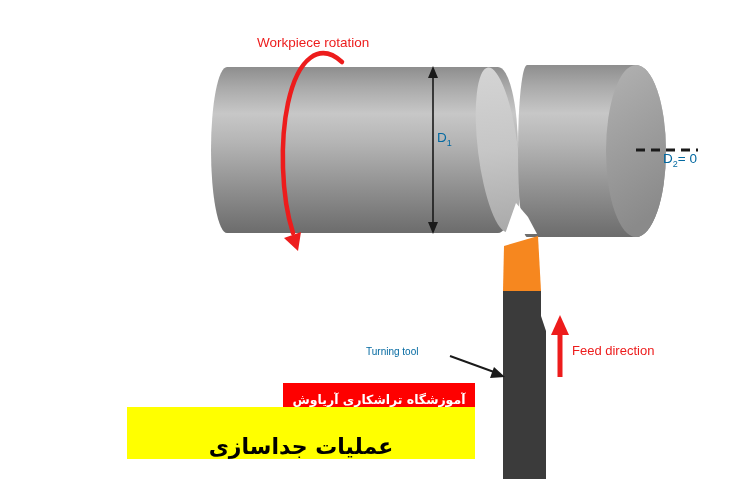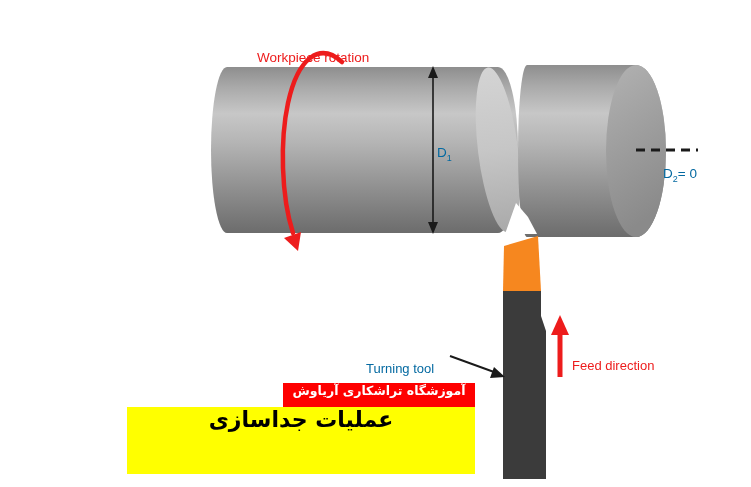--- a/index.html
+++ b/index.html
@@ -1,31 +1,31 @@
 <!DOCTYPE html>
 <html><head>
 <meta charset="utf-8">
 <style>
   html,body{margin:0;padding:0;background:#ffffff;}
   .stage{position:relative;width:751px;height:487px;background:#ffffff;overflow:hidden;
          font-family:"Liberation Sans",sans-serif;}
   .stage svg{position:absolute;left:0;top:0;}
-  .label{position:absolute;white-space:nowrap;margin-top:15px;}
+  .label{position:absolute;white-space:nowrap;}
   .lbl-red{color:#ed1c1c;}
   .lbl-black{color:#0369a1;}
   .workpiece-rotation{left:257px;top:35px;font-size:13.5px;}
   .d1-label{left:437px;top:130px;font-size:13.5px;}
   .d2-label{left:663px;top:151px;font-size:13.5px;text-align:right;}
   .d1-label sub,.d2-label sub{font-size:9px;}
-  .turning-tool{left:366px;top:346px;font-size:13px;}
+  .turning-tool{left:366px;top:346px;font-size:10px;}
   .feed-direction{left:572px;top:343px;font-size:13px;text-align:center;}
-  .banner{position:absolute;display:flex;align-items:flex-start;justify-content:center;
+  .banner{position:absolute;display:flex;align-items:flex-end;justify-content:center;
           font-family:"DejaVu Sans",sans-serif;font-weight:bold;direction:rtl;}
   .banner-school{left:283px;top:383px;width:192px;height:24px;color:#ffffff;font-size:12.5px;}
-  .banner-operation{left:127px;top:407px;width:348px;height:67px;color:#000000;font-size:22px;}
+  .banner-operation{left:127px;top:407px;width:348px;height:52px;color:#000000;font-size:22px;}
 </style>
 </head>
 <body>
 
 <div class="stage">
 
   <svg width="751" height="487" viewBox="0 0 751 487">
     <defs>
       <linearGradient id="gBody" x1="0" y1="0" x2="0" y2="1">
         <stop offset="0" stop-color="#8e8e8e"></stop>

